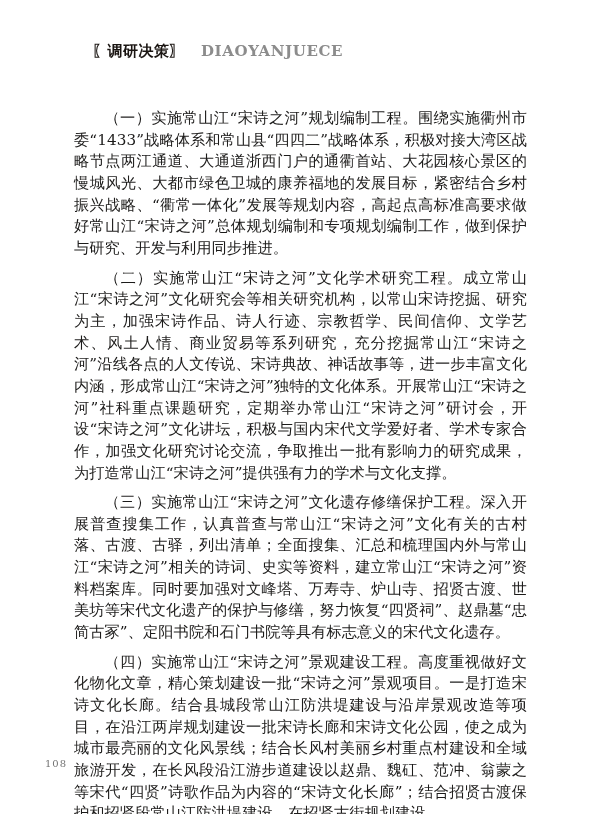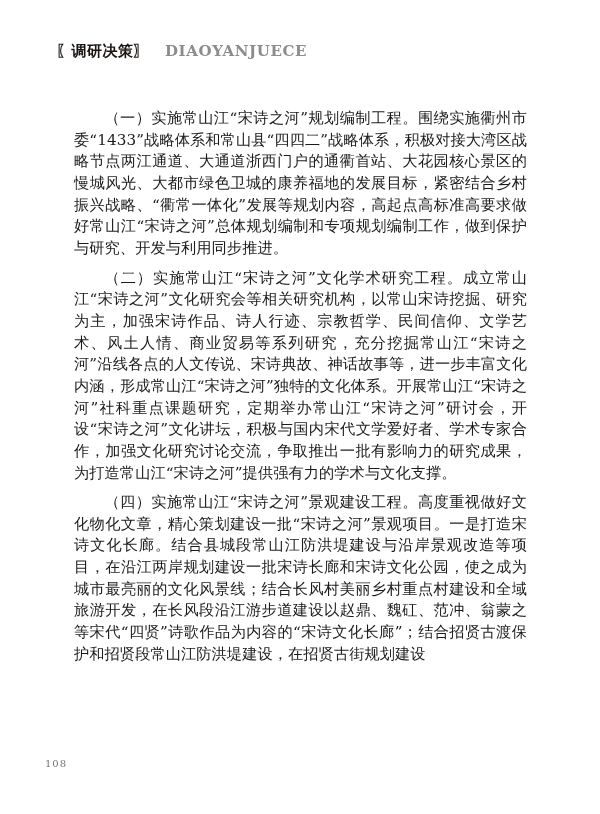--- a/index.html
+++ b/index.html
@@ -27,20 +27,21 @@
     left: 56px;
     top: 42px;
     white-space: nowrap;
     line-height: 18px;
   }
   .section-title-cn {
     font-size: 15px;
     font-weight: bold;
     color: #1a1512;
     letter-spacing: 0.5px;
+    margin-left: 36px;
   }
   .section-title-en {
     font-size: 15px;
     font-weight: bold;
     color: #8c8c8c;
     letter-spacing: 0.6px;
     margin-left: 16px;
   }
   .doc-body {
     position: absolute;
@@ -73,18 +74,19 @@
 
 <div class="page">
 
   <div class="section-header">
     <span class="section-title-cn">〖调研决策〗</span><span class="section-title-en">DIAOYANJUECE</span>
   </div>
 
   <div class="doc-body">
     <p>（一）实施常山江“宋诗之河”规划编制工程。围绕实施衢州市委“1433”战略体系和常山县“四四二”战略体系，积极对接大湾区战略节点两江通道、大通道浙西门户的通衢首站、大花园核心景区的慢城风光、大都市绿色卫城的康养福地的发展目标，紧密结合乡村振兴战略、“衢常一体化”发展等规划内容，高起点高标准高要求做好常山江“宋诗之河”总体规划编制和专项规划编制工作，做到保护与研究、开发与利用同步推进。</p>
     <p>（二）实施常山江“宋诗之河”文化学术研究工程。成立常山江“宋诗之河”文化研究会等相关研究机构，以常山宋诗挖掘、研究为主，加强宋诗作品、诗人行迹、宗教哲学、民间信仰、文学艺术、风土人情、商业贸易等系列研究，充分挖掘常山江“宋诗之河”沿线各点的人文传说、宋诗典故、神话故事等，进一步丰富文化内涵，形成常山江“宋诗之河”独特的文化体系。开展常山江“宋诗之河”社科重点课题研究，定期举办常山江“宋诗之河”研讨会，开设“宋诗之河”文化讲坛，积极与国内宋代文学爱好者、学术专家合作，加强文化研究讨论交流，争取推出一批有影响力的研究成果，为打造常山江“宋诗之河”提供强有力的学术与文化支撑。</p>
+    <p>（三）实施常山江“宋诗之河”文化遗存修缮保护工程。深入开展普查搜集工作，认真普查与常山江“宋诗之河”文化有关的古村落、古渡、古驿，列出清单；全面搜集、汇总和梳理国内外与常山江“宋诗之河”相关的诗词、史实等资料，建立常山江“宋诗之河”资料档案库。同时要加强对文峰塔、万寿寺、炉山寺、招贤古渡、世美坊等宋代文化遗产的保护与修缮，努力恢复“四贤祠”、赵鼎墓“忠简古冢”、定阳书院和石门书院等具有标志意义的宋代文化遗存。</p>
     <p>（四）实施常山江“宋诗之河”景观建设工程。高度重视做好文化物化文章，精心策划建设一批“宋诗之河”景观项目。一是打造宋诗文化长廊。结合县城段常山江防洪堤建设与沿岸景观改造等项目，在沿江两岸规划建设一批宋诗长廊和宋诗文化公园，使之成为城市最亮丽的文化风景线；结合长风村美丽乡村重点村建设和全域旅游开发，在长风段沿江游步道建设以赵鼎、魏矼、范冲、翁蒙之等宋代“四贤”诗歌作品为内容的“宋诗文化长廊”；结合招贤古渡保护和招贤段常山江防洪堤建设，在招贤古街规划建设</p>
   </div>
 
   <div class="page-number">108</div>
 
 </div>
 
 </body></html>

